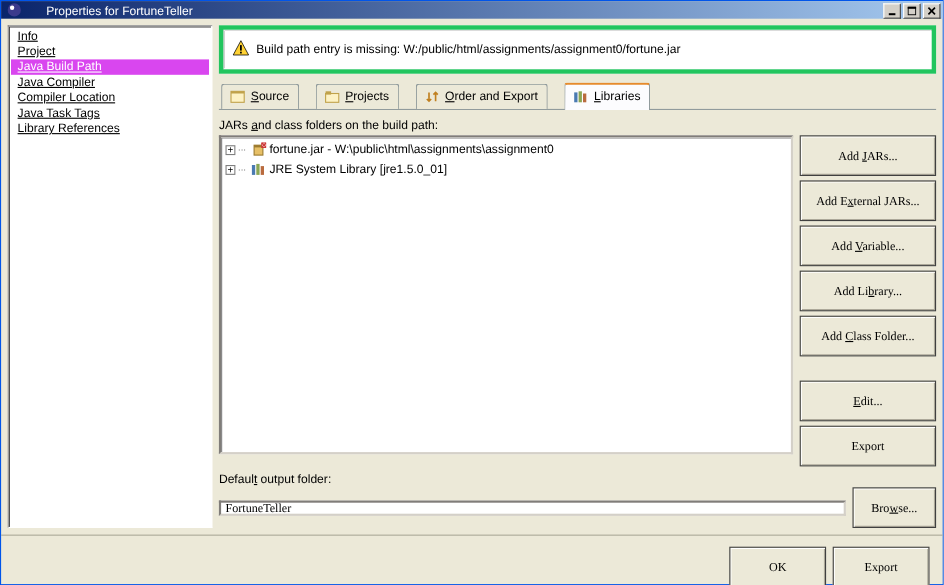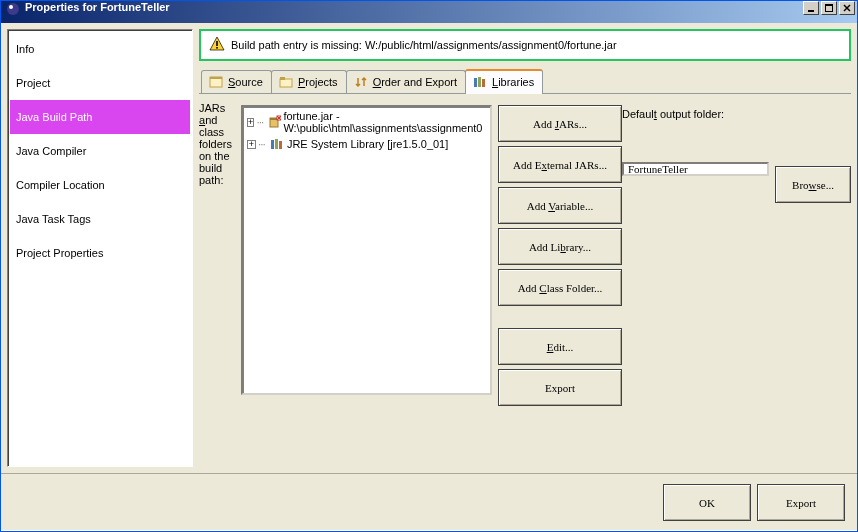--- a/index.html
+++ b/index.html
@@ -19,23 +19,24 @@
     display: flex;
     flex-direction: column;
   }
   .titlebar {
     background: linear-gradient(to bottom, #0a246a, #3a6ea5 50%, #0a246a);
     background: #0a246a;
     background: linear-gradient(to right, #0a246a 0%, #a6caf0 100%);
     color: white;
     height: 22px;
     display: flex;
-    align-items: flex-start;
+    align-items: flex-end;
     padding: 0 2px 0 4px;
-    font-weight: bold;
+    font-weight: normal;
+    gap: 17px;
   }
   .titlebar-icon {
     width: 16px; height: 16px;
     margin-right: 4px;
     display:flex;align-items:center;justify-content:center;
   }
   .title-text { flex:1; }
   .titlebar-controls { display:flex; gap:2px; }
   .titlebar-btn {
     width:16px;height:14px;
@@ -54,49 +55,50 @@
   .sidebar {
     width:186px;
     background:#fff;
     border:1px solid #808080;
     border-right-color:#fff;border-bottom-color:#fff;
     box-shadow: inset 1px 1px 0 #404040;
     padding:2px;
     overflow:auto;
   }
   .sidebar-item {
-    padding:11px 6px;
+    padding:1px 6px;
     cursor:default;
+    text-decoration:underline;
   }
   .sidebar-item.selected {
     background:#d946ef;
     color:#fff;
   }
   .rightpane {
     flex:1;
     display:flex;
     flex-direction:column;
     gap:4px;
   }
   .warning-box {
     background:#fff;
-    border:2px solid #22c55e;
+    border:4px solid #22c55e;
     box-shadow: inset 0 0 0 1px #fff, inset 1px 1px 0 #404040;
     padding:6px 8px;
     display:flex;
     align-items:center;
     gap:6px;
-    height:32px;
+    height:44px;
   }
   .tabs {
     display:flex;
     align-items:flex-end;
     border-bottom:1px solid #919b9c;
     padding-left:2px;
-    gap:0;
+    gap:16px;
     margin-top:4px;
   }
   .tab {
     border:1px solid #919b9c;
     border-bottom:none;
     border-radius:3px 3px 0 0;
     padding:3px 8px 3px 6px;
     background:#ece9d8;
     display:flex;
     align-items:center;
@@ -108,21 +110,21 @@
     background:#fcfcfe;
     z-index:2;
     padding-bottom:4px;
     margin-bottom:-1px;
     border-top:2px solid #e68b2c;
   }
   .tab-icon {width:16px;height:16px;display:flex;align-items:center;justify-content:center;}
   .body-area {
     flex:1;
     display:flex;
-    flex-direction:row;
+    flex-direction:column;
     padding-top:4px;
   }
   .jar-row {
     display:flex;
     gap:6px;
     flex:1;
   }
   .tree {
     flex:1;
     background:#fff;
@@ -157,21 +159,21 @@
     background:#ece9d8;
     box-shadow: inset 1px 1px 0 #fff, inset -1px -1px 0 #aca899;
     font-family:Tahoma;font-size:11px;
     cursor:default;
   }
   .btn-gap{height:14px;}
   .output-row {
     margin-top:6px;
     display:flex;
     flex-direction:column;
-    gap:14px;
+    gap:1px;
   }
   .output-controls {display:flex;gap:6px;align-items:center;}
   .output-input {
     flex:1;height:14px;
     border:2px inset #d4d0c8;
     padding:2px 4px;font-family:Tahoma;font-size:11px;
     background:#fff;
   }
   .footer {
     border-top:1px solid #aca899;
@@ -216,21 +218,21 @@
   </div>
 
   <div class="content">
     <div class="sidebar">
       <div class="sidebar-item">Info</div>
       <div class="sidebar-item">Project</div>
       <div class="sidebar-item selected">Java Build Path</div>
       <div class="sidebar-item">Java Compiler</div>
       <div class="sidebar-item">Compiler Location</div>
       <div class="sidebar-item">Java Task Tags</div>
-      <div class="sidebar-item">Project Properties</div>
+      <div class="sidebar-item">Library References</div>
     </div>
 
     <div class="rightpane">
       <div class="warning-box">
         <span>
           <svg width="16" height="16" viewBox="0 0 16 16">
               <polygon points="8,1 15,14 1,14" fill="#ffd234" stroke="#000" stroke-width="0.7"></polygon>
               <rect x="7.2" y="5" width="1.6" height="5" fill="#000"></rect>
               <rect x="7.2" y="11" width="1.6" height="1.6" fill="#000"></rect>
             </svg>
@@ -318,21 +320,21 @@
             <div class="btn-gap"></div>
             <button class="btn"><span class="label-underline">E</span>dit...</button>
             <button class="btn">Export</button>
           </div>
         </div>
 
         <div class="output-row">
           <div>Defaul<span class="label-underline">t</span> output folder:</div>
           <div class="output-controls">
             <input class="output-input" value="FortuneTeller" style="">
-            <button class="btn" style="width:76px;margin-top:32px;">Bro<span class="label-underline">w</span>se...</button>
+            <button class="btn" style="width:76px;">Bro<span class="label-underline">w</span>se...</button>
           </div>
         </div>
       </div>
     </div>
   </div>
 
   <div class="footer">
     <button class="btn">OK</button>
     <button class="btn">Export</button>
   </div>

